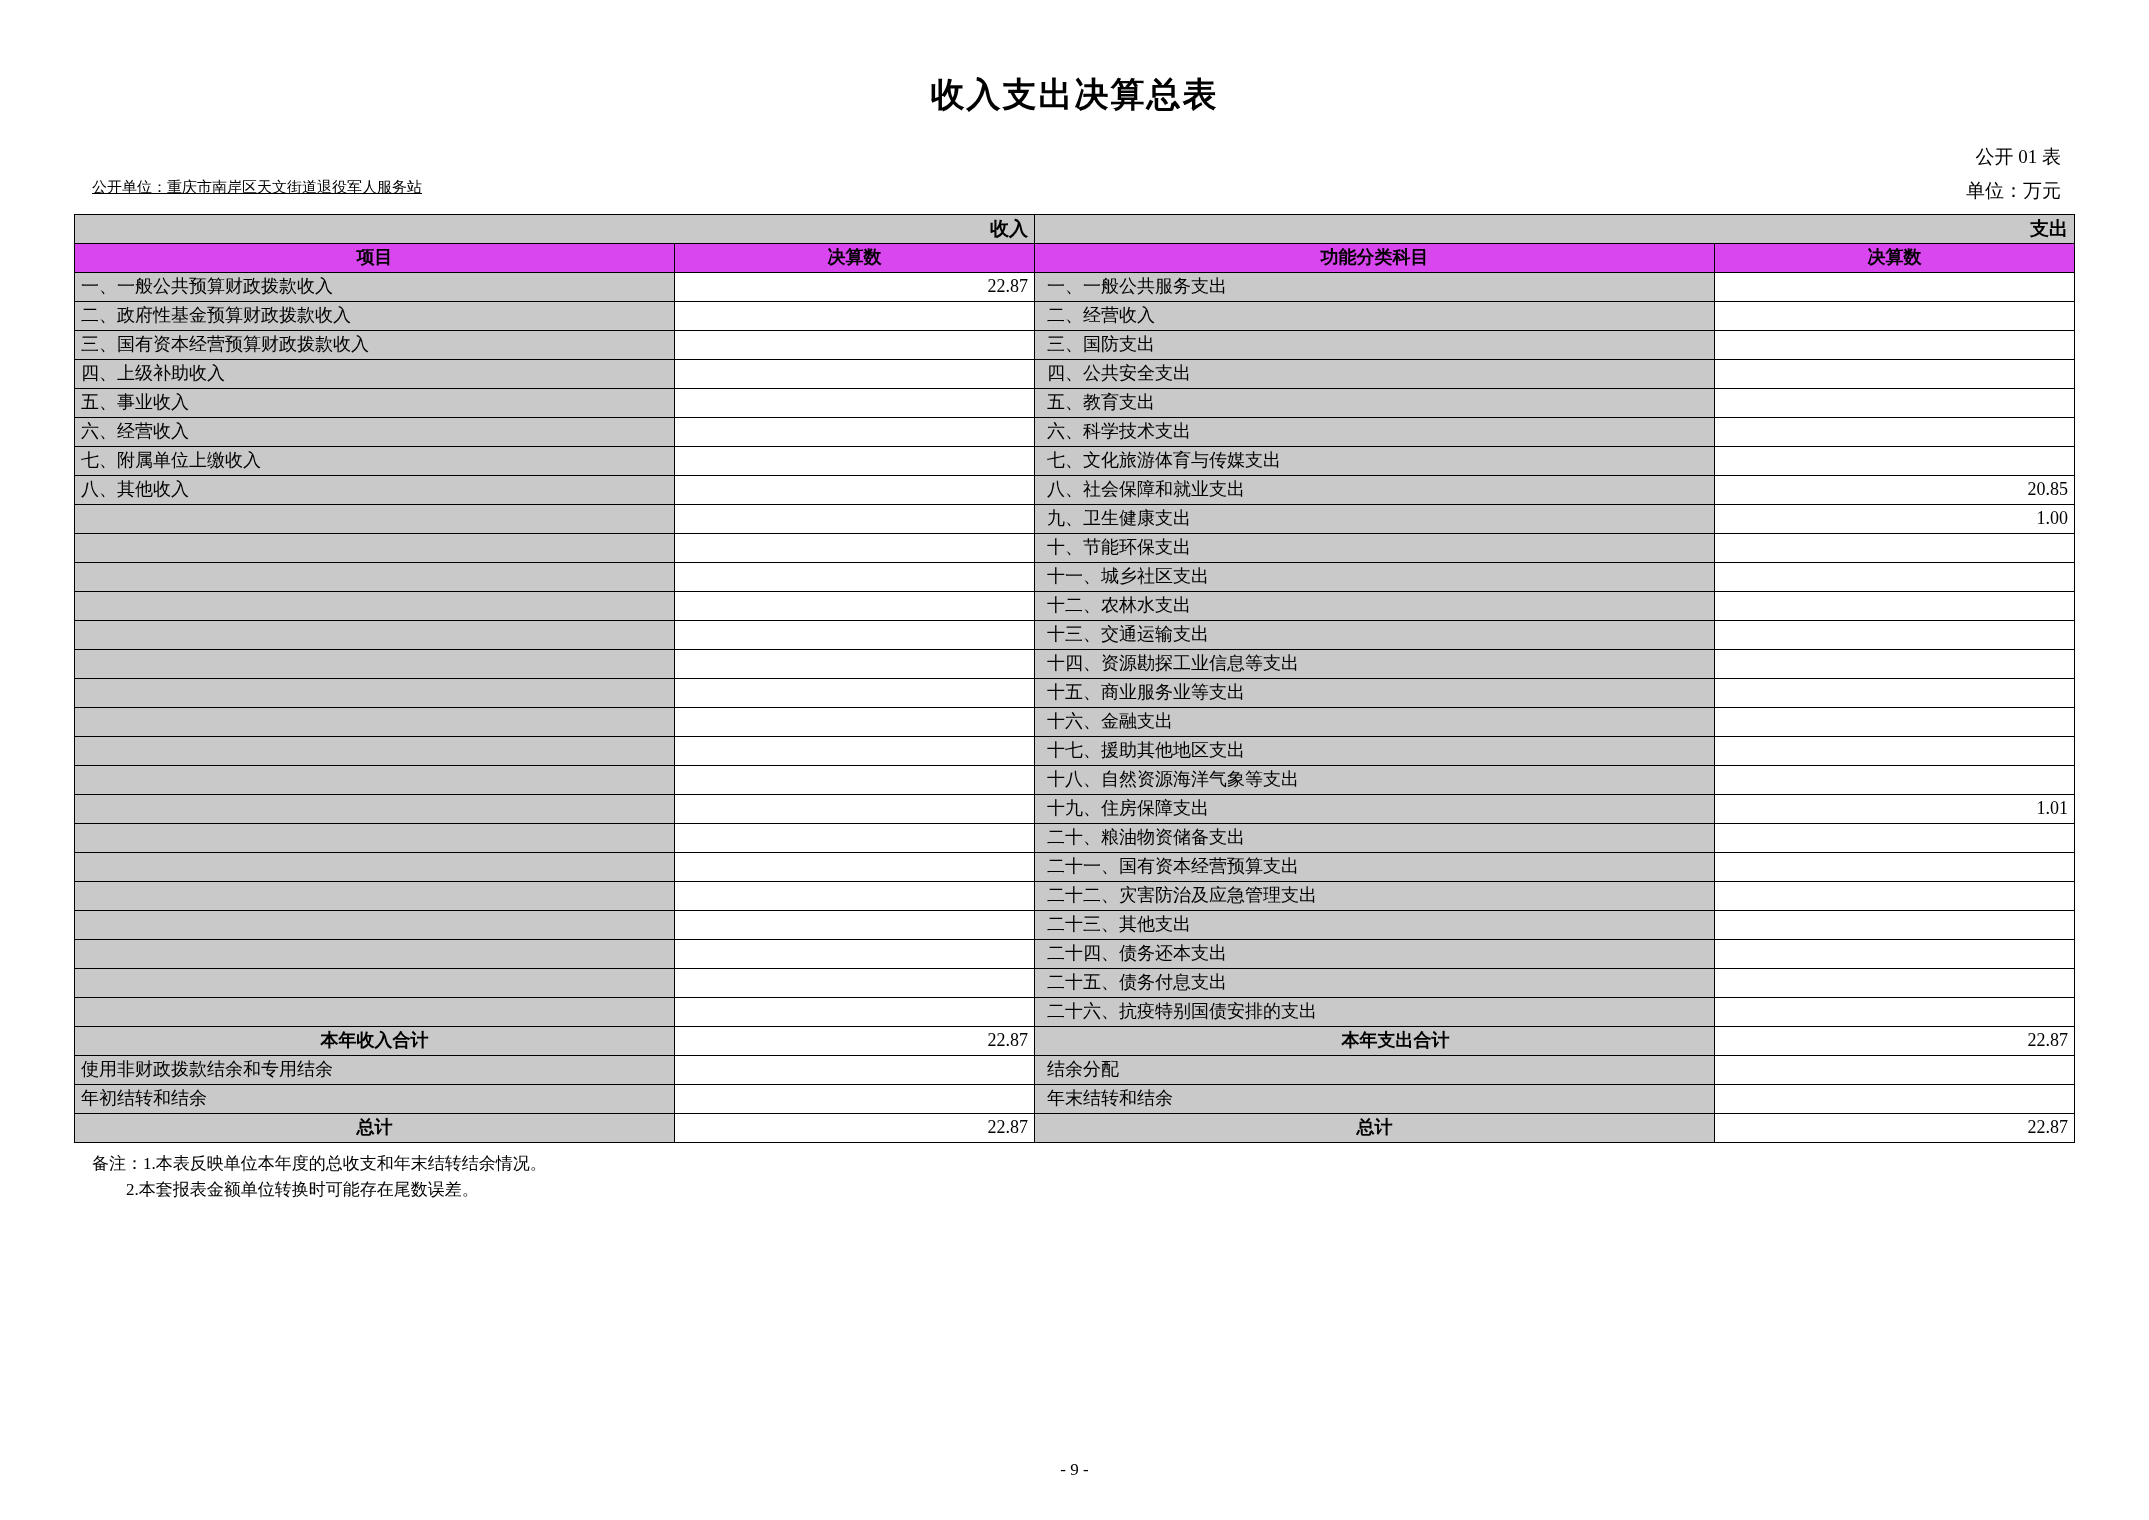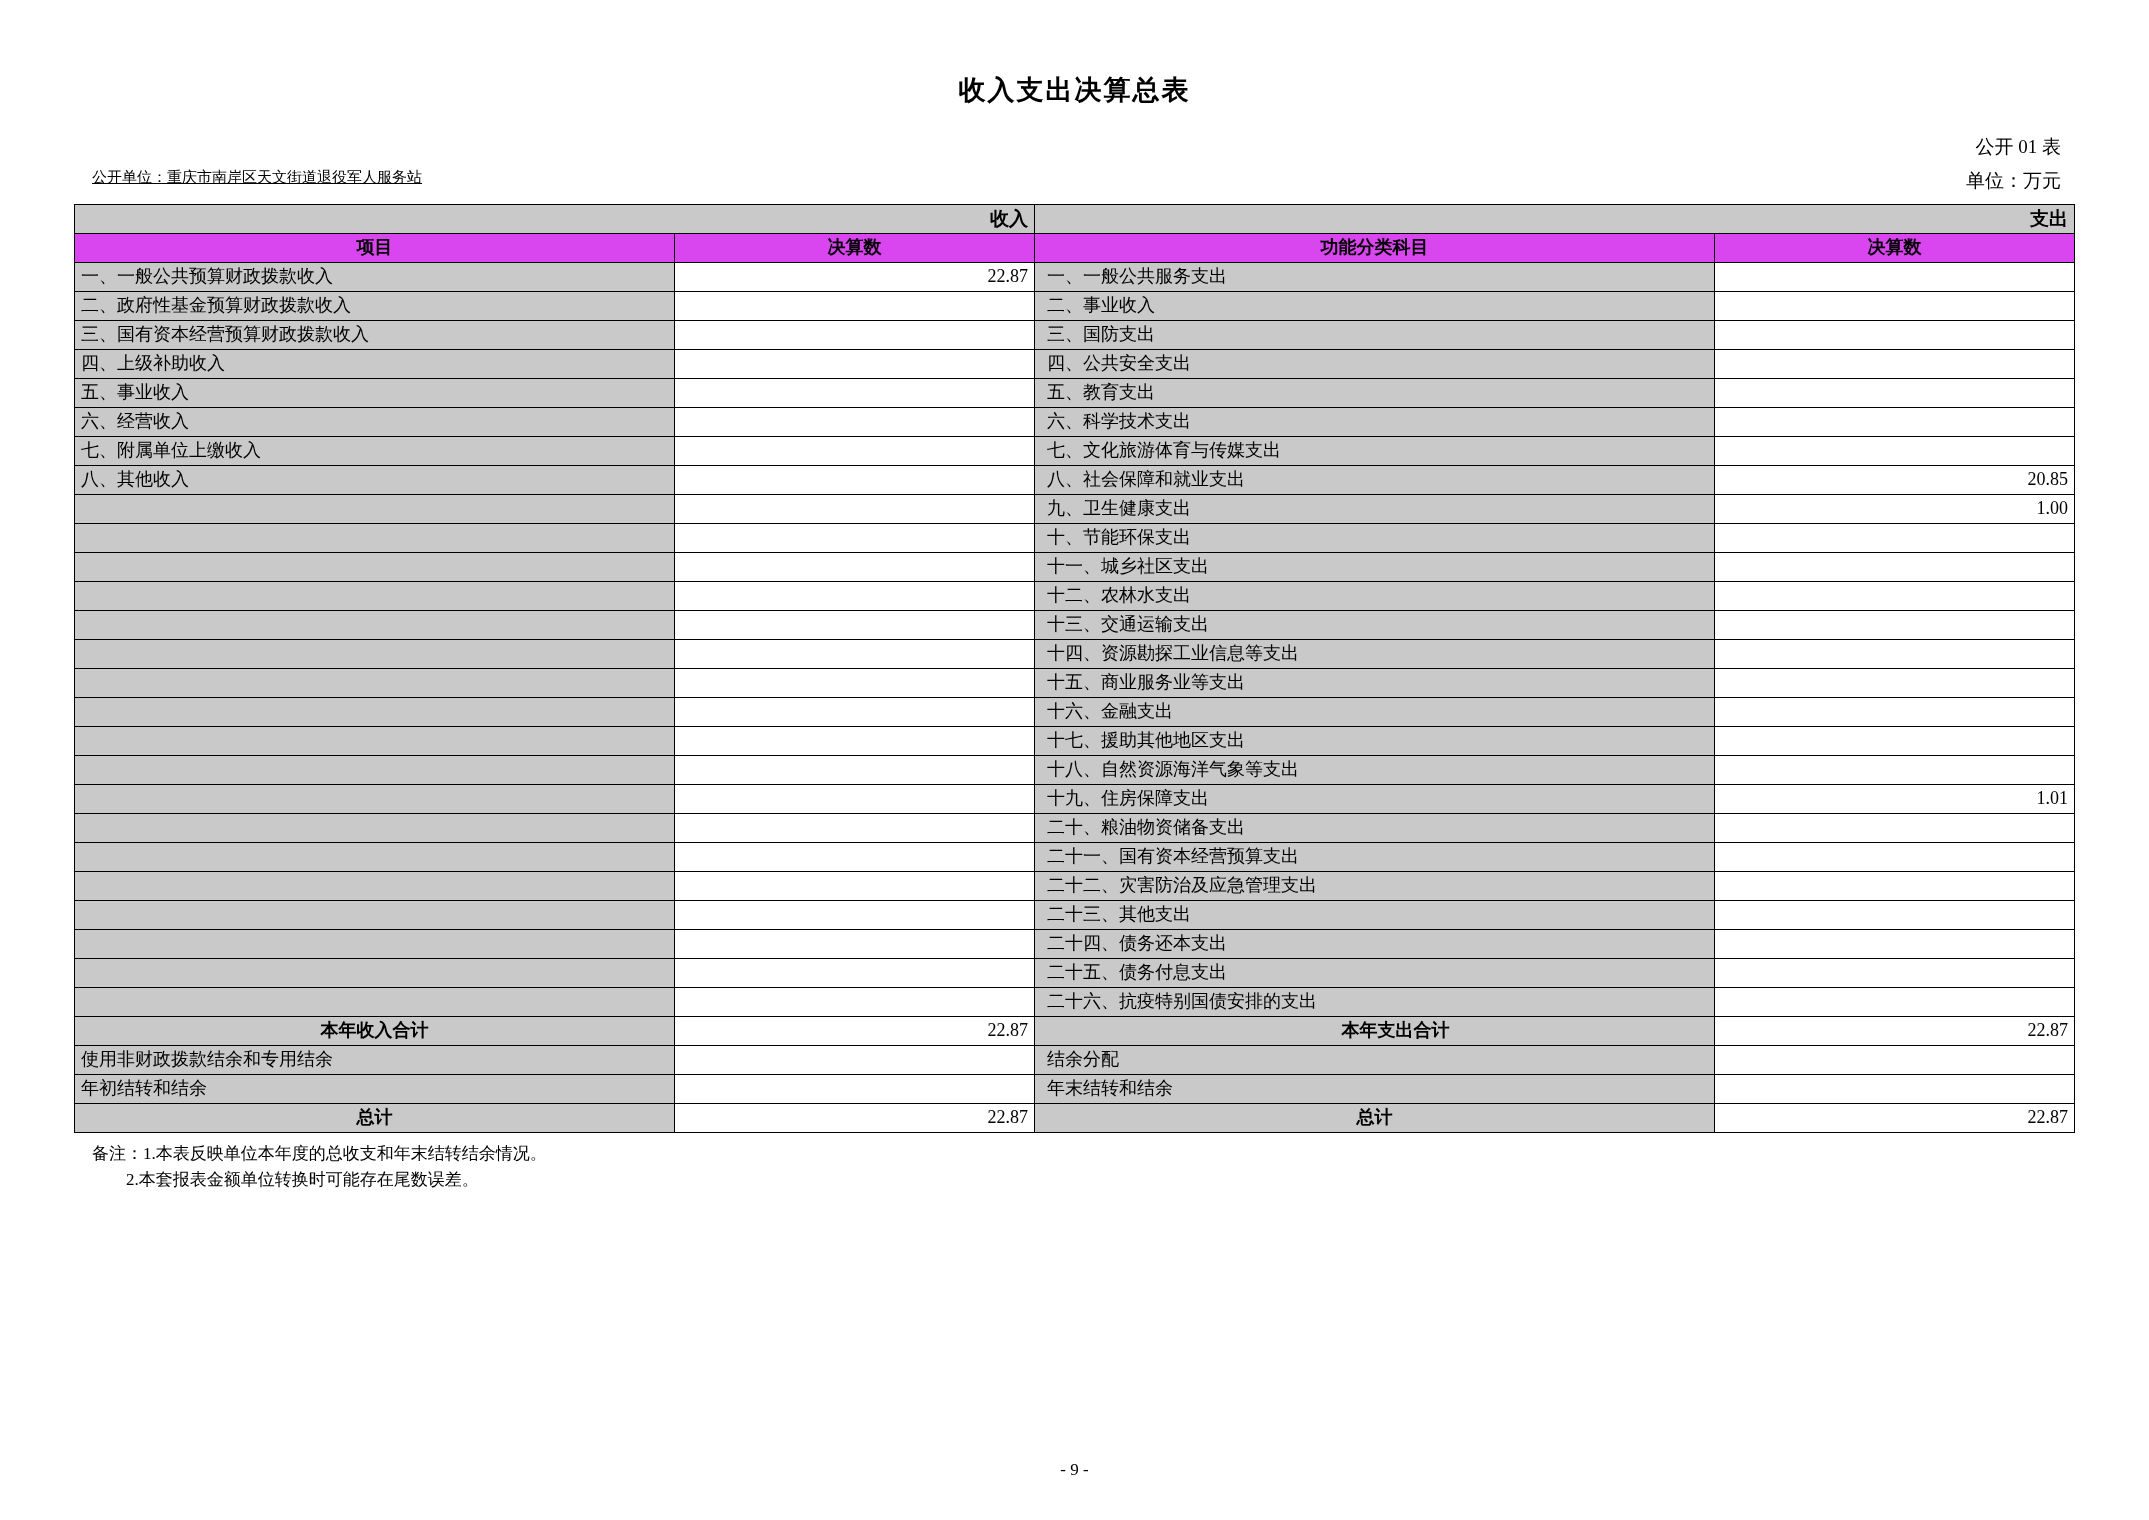--- a/index.html
+++ b/index.html
@@ -16,21 +16,21 @@
     overflow: hidden;
   }
   .page {
     position: absolute;
     left: 0; top: 0;
     width: 2149px;
     height: 1520px;
   }
   .title {
     text-align: center;
-    font-size: 27px;
+    font-size: 34px;
     font-weight: bold;
     letter-spacing: 2px;
     margin-top: 72px;
     font-family: "Liberation Serif", "DejaVu Serif", serif;
   }
   .meta-row {
     position: relative;
     margin-top: 26px;
     height: 24px;
   }
@@ -164,21 +164,21 @@
       </tr>
     <tr>
           <td class="label-cell">一、一般公共预算财政拨款收入</td>
           <td class="num-cell">22.87</td>
           <td class="label-cell indent">一、一般公共服务支出</td>
           <td class="num-cell"></td>
         </tr>
         <tr>
           <td class="label-cell">二、政府性基金预算财政拨款收入</td>
           <td class="num-cell"></td>
-          <td class="label-cell indent">二、事业收入</td>
+          <td class="label-cell indent">二、经营收入</td>
           <td class="num-cell"></td>
         </tr>
         <tr>
           <td class="label-cell">三、国有资本经营预算财政拨款收入</td>
           <td class="num-cell"></td>
           <td class="label-cell indent">三、国防支出</td>
           <td class="num-cell"></td>
         </tr>
         <tr>
           <td class="label-cell">四、上级补助收入</td>

